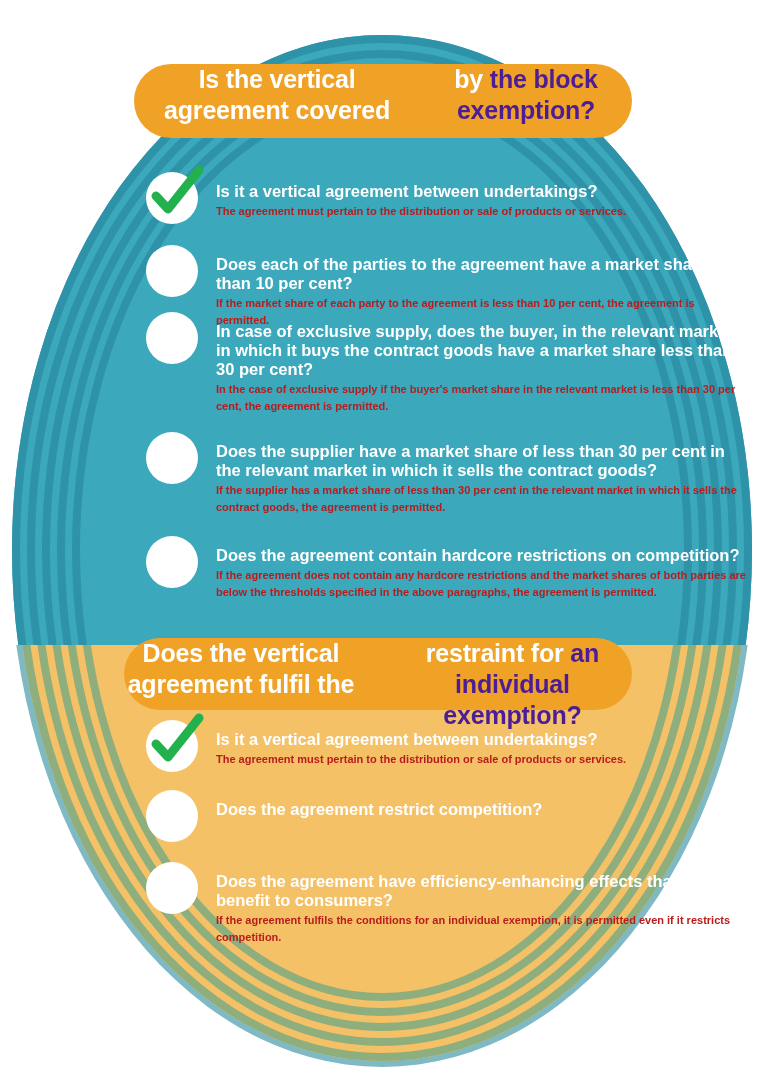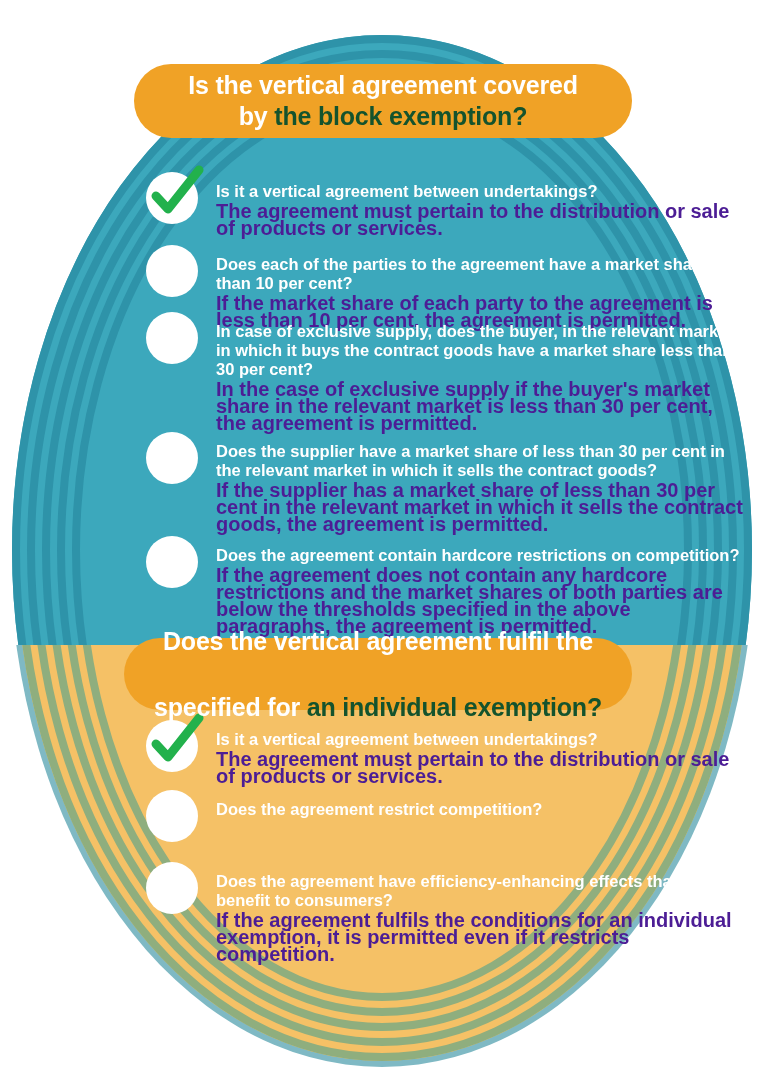--- a/index.html
+++ b/index.html
@@ -34,21 +34,21 @@
   
   .banner {
     position: absolute;
     background: #F0A226;
     border-radius: 40px;
     color: #ffffff;
     text-align: center;
     font-weight: bold;
     letter-spacing: -0.2px;
     display: flex;
-    flex-direction: column;
+    flex-direction: row;
     justify-content: center;
     z-index: 6;
   }
   #banner-top {
     left: 134px;
     top: 64px;
     width: 498px;
     height: 74px;
     font-size: 25px;
     line-height: 31px;
@@ -56,21 +56,21 @@
   #banner-bottom {
     left: 124px;
     top: 638px;
     width: 508px;
     height: 72px;
     font-size: 25px;
     line-height: 31px;
     gap: 35px;
   }
   .accent {
-    color: #14532d;
+    color: #4c1d95;
   }
 
   
   .qrow {
     position: absolute;
     z-index: 5;
     display: flex;
     align-items: flex-start;
   }
   .bullet {
@@ -99,22 +99,22 @@
     padding-top: 1px;
   }
   .qtitle {
     color: #ffffff;
     font-size: 16.5px;
     font-weight: bold;
     line-height: 19px;
     margin: 9px 0 2px 0;
   }
   .qbody {
-    color: #4c1d95;
-    font-size: 20px;
+    color: #b91c1c;
+    font-size: 11px;
     font-weight: bold;
     line-height: 17px;
     margin: 0;
   }
 
   
   #q1 { left: 146px; top: 172px; width: 600px; }
   #q2 { left: 146px; top: 245px; width: 600px; }
   #q3 { left: 146px; top: 312px; width: 600px; }
   #q4 { left: 146px; top: 432px; width: 600px; }
@@ -213,21 +213,21 @@
       <div class="disc"></div>
     </div>
     <div class="qtext">
       <p class="qtitle">Does the agreement contain hardcore restrictions on competition?</p>
       <p class="qbody">If the agreement does not contain any hardcore restrictions and the market shares of both parties are below the thresholds specified in the above paragraphs, the agreement is permitted.</p>
     </div>
   </div>
 
   <div id="banner-bottom" class="banner">
     <div>Does the vertical agreement fulfil the</div>
-    <div><span>specified for </span><span class="accent">an individual exemption?</span></div>
+    <div><span>restraint for </span><span class="accent">an individual exemption?</span></div>
   </div>
 
   <div id="q6" class="qrow">
     <div class="bullet">
       <div class="disc"></div>
       <svg class="check" viewBox="0 0 62 62">
         <path d="M12 32 L24 45 L55 6" fill="none" stroke="#22B14C" stroke-width="9" stroke-linecap="round" stroke-linejoin="round"></path>
       </svg>
     </div>
     <div class="qtext">

